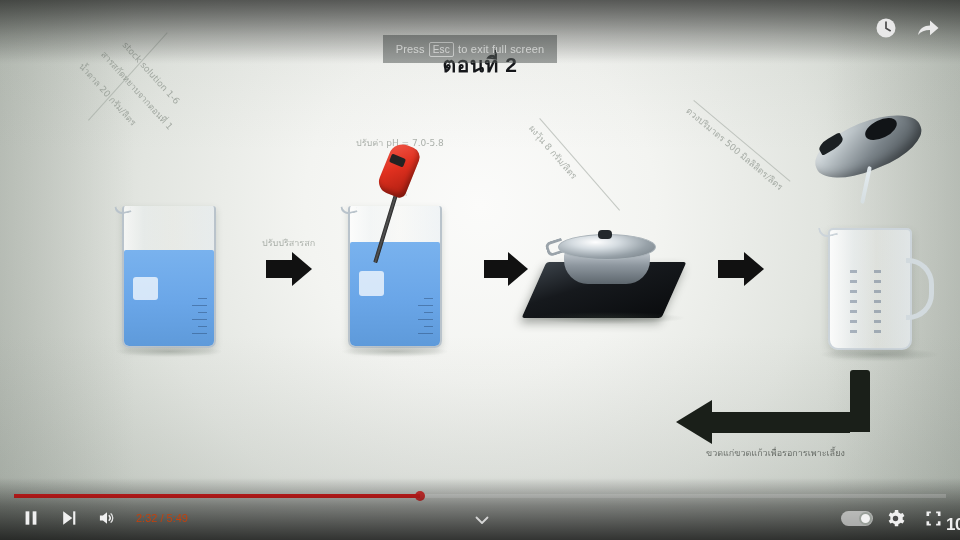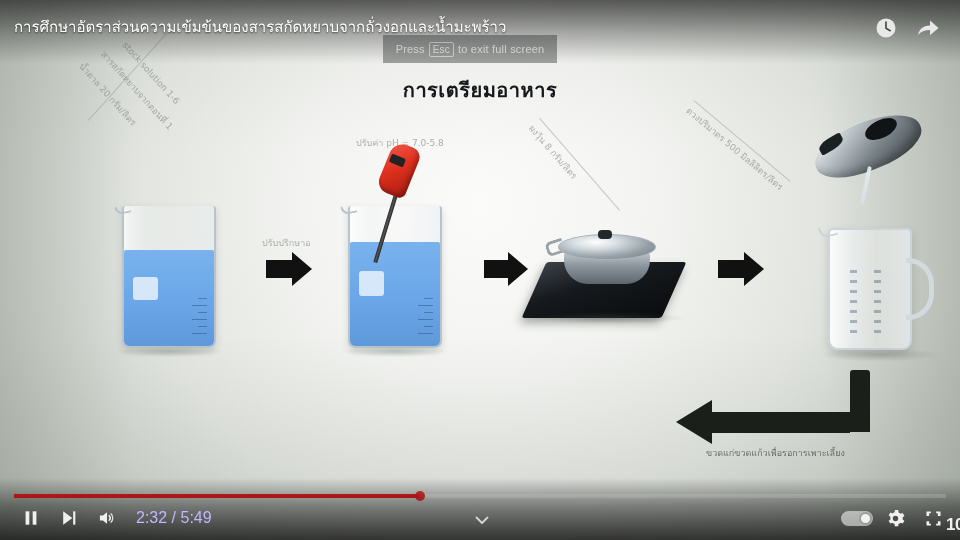--- a/index.html
+++ b/index.html
@@ -395,22 +395,22 @@
     height: 36px;
     display: flex; align-items: center;
     z-index: 17;
   }
   .ctrl {
     width: 38px; height: 36px;
     display: flex; align-items: center; justify-content: center;
     cursor: pointer;
   }
   #time-display {
-    color: #c4b5fd;
-    font-size: 16px;
+    color: #c2410c;
+    font-size: 11px;
     padding: 0 10px;
     white-space: nowrap;
   }
   #caption-chevron {
     position: absolute;
     left: 470px; bottom: 8px;
     width: 24px; height: 24px;
     z-index: 17;
     cursor: pointer;
   }
@@ -440,34 +440,34 @@
   }
   svg { display: block; }
 </style>
 </head>
 <body>
 
 <div id="player">
 
   <div id="slide">
 
-    <div class="slide-title" id="hdr-sub">การเตรียมอาหาร</div>
+    <div class="slide-title" id="hdr-section">ตอนที่ 2</div>
 
     <div class="leader" style="left:88px; top:120px; width:118px; transform: rotate(-48deg);"></div>
     <div class="leader" style="left:392px; top:150px; width:48px; transform: rotate(72deg);"></div>
     <div class="leader" style="left:540px; top:118px; width:122px; transform: rotate(49deg);"></div>
     <div class="leader" style="left:694px; top:100px; width:126px; transform: rotate(40deg);"></div>
 
     <div class="anno" style="left:128px; top:40px; transform: rotate(48deg); transform-origin: 0 0;">stock solution 1-6</div>
     <div class="anno" style="left:108px; top:48px; transform: rotate(48deg); transform-origin: 0 0;">สารสกัดหยาบจากตอนที่ 1</div>
     <div class="anno" style="left:86px; top:60px; transform: rotate(48deg); transform-origin: 0 0;">น้ำตาล 20 กรัม/ลิตร</div>
 
     <div class="anno" style="left:356px; top:136px;">ปรับค่า pH = 7.0-5.8</div>
 
-    <div class="anno" style="left:262px; top:236px;">ปรับปริกษาอ</div>
+    <div class="anno" style="left:262px; top:236px;">ปรับปริสารสก</div>
 
     <div class="anno" style="left:536px; top:122px; transform: rotate(49deg); transform-origin: 0 0;">ผงวุ้น 8 กรัม/ลิตร</div>
 
     <div class="anno" style="left:692px; top:104px; transform: rotate(40deg); transform-origin: 0 0;">ตวงปริมาตร 500 มิลลิลิตร/ลิตร</div>
 
     <div class="anno dark" style="left:706px; top:446px;">ขวดแก่ขวดแก้วเพื่อรอการเพาะเลี้ยง</div>
 
     <div class="beaker" id="beaker-1" style="left:122px; top:206px; width:94px; height:142px;">
       <div class="glass"></div>
       <div class="spout"></div>
@@ -565,21 +565,20 @@
     </div>
   </div>
 
   <div id="fs-notice">
     <span>Press</span>
     <span class="key">Esc</span>
     <span>to exit full screen</span>
   </div>
 
   <div id="top-bar"></div>
-  <div id="video-title">การศึกษาอัตราส่วนความเข้มข้นของสารสกัดหยาบจากถั่วงอกและน้ำมะพร้าว</div>
 
   <div class="top-icon" id="icon-watch-later">
     <svg viewBox="0 0 24 24" width="24" height="24">
       <circle cx="12" cy="12" r="9.5" fill="#e8e8e8"></circle>
       <path d="M12 6.2v6.1l4.2 2.4" stroke="#4a4a4a" stroke-width="1.7" fill="none" stroke-linecap="round"></path>
     </svg>
   </div>
 
   <div class="top-icon" id="icon-share">
     <svg viewBox="0 0 24 24" width="24" height="24">

